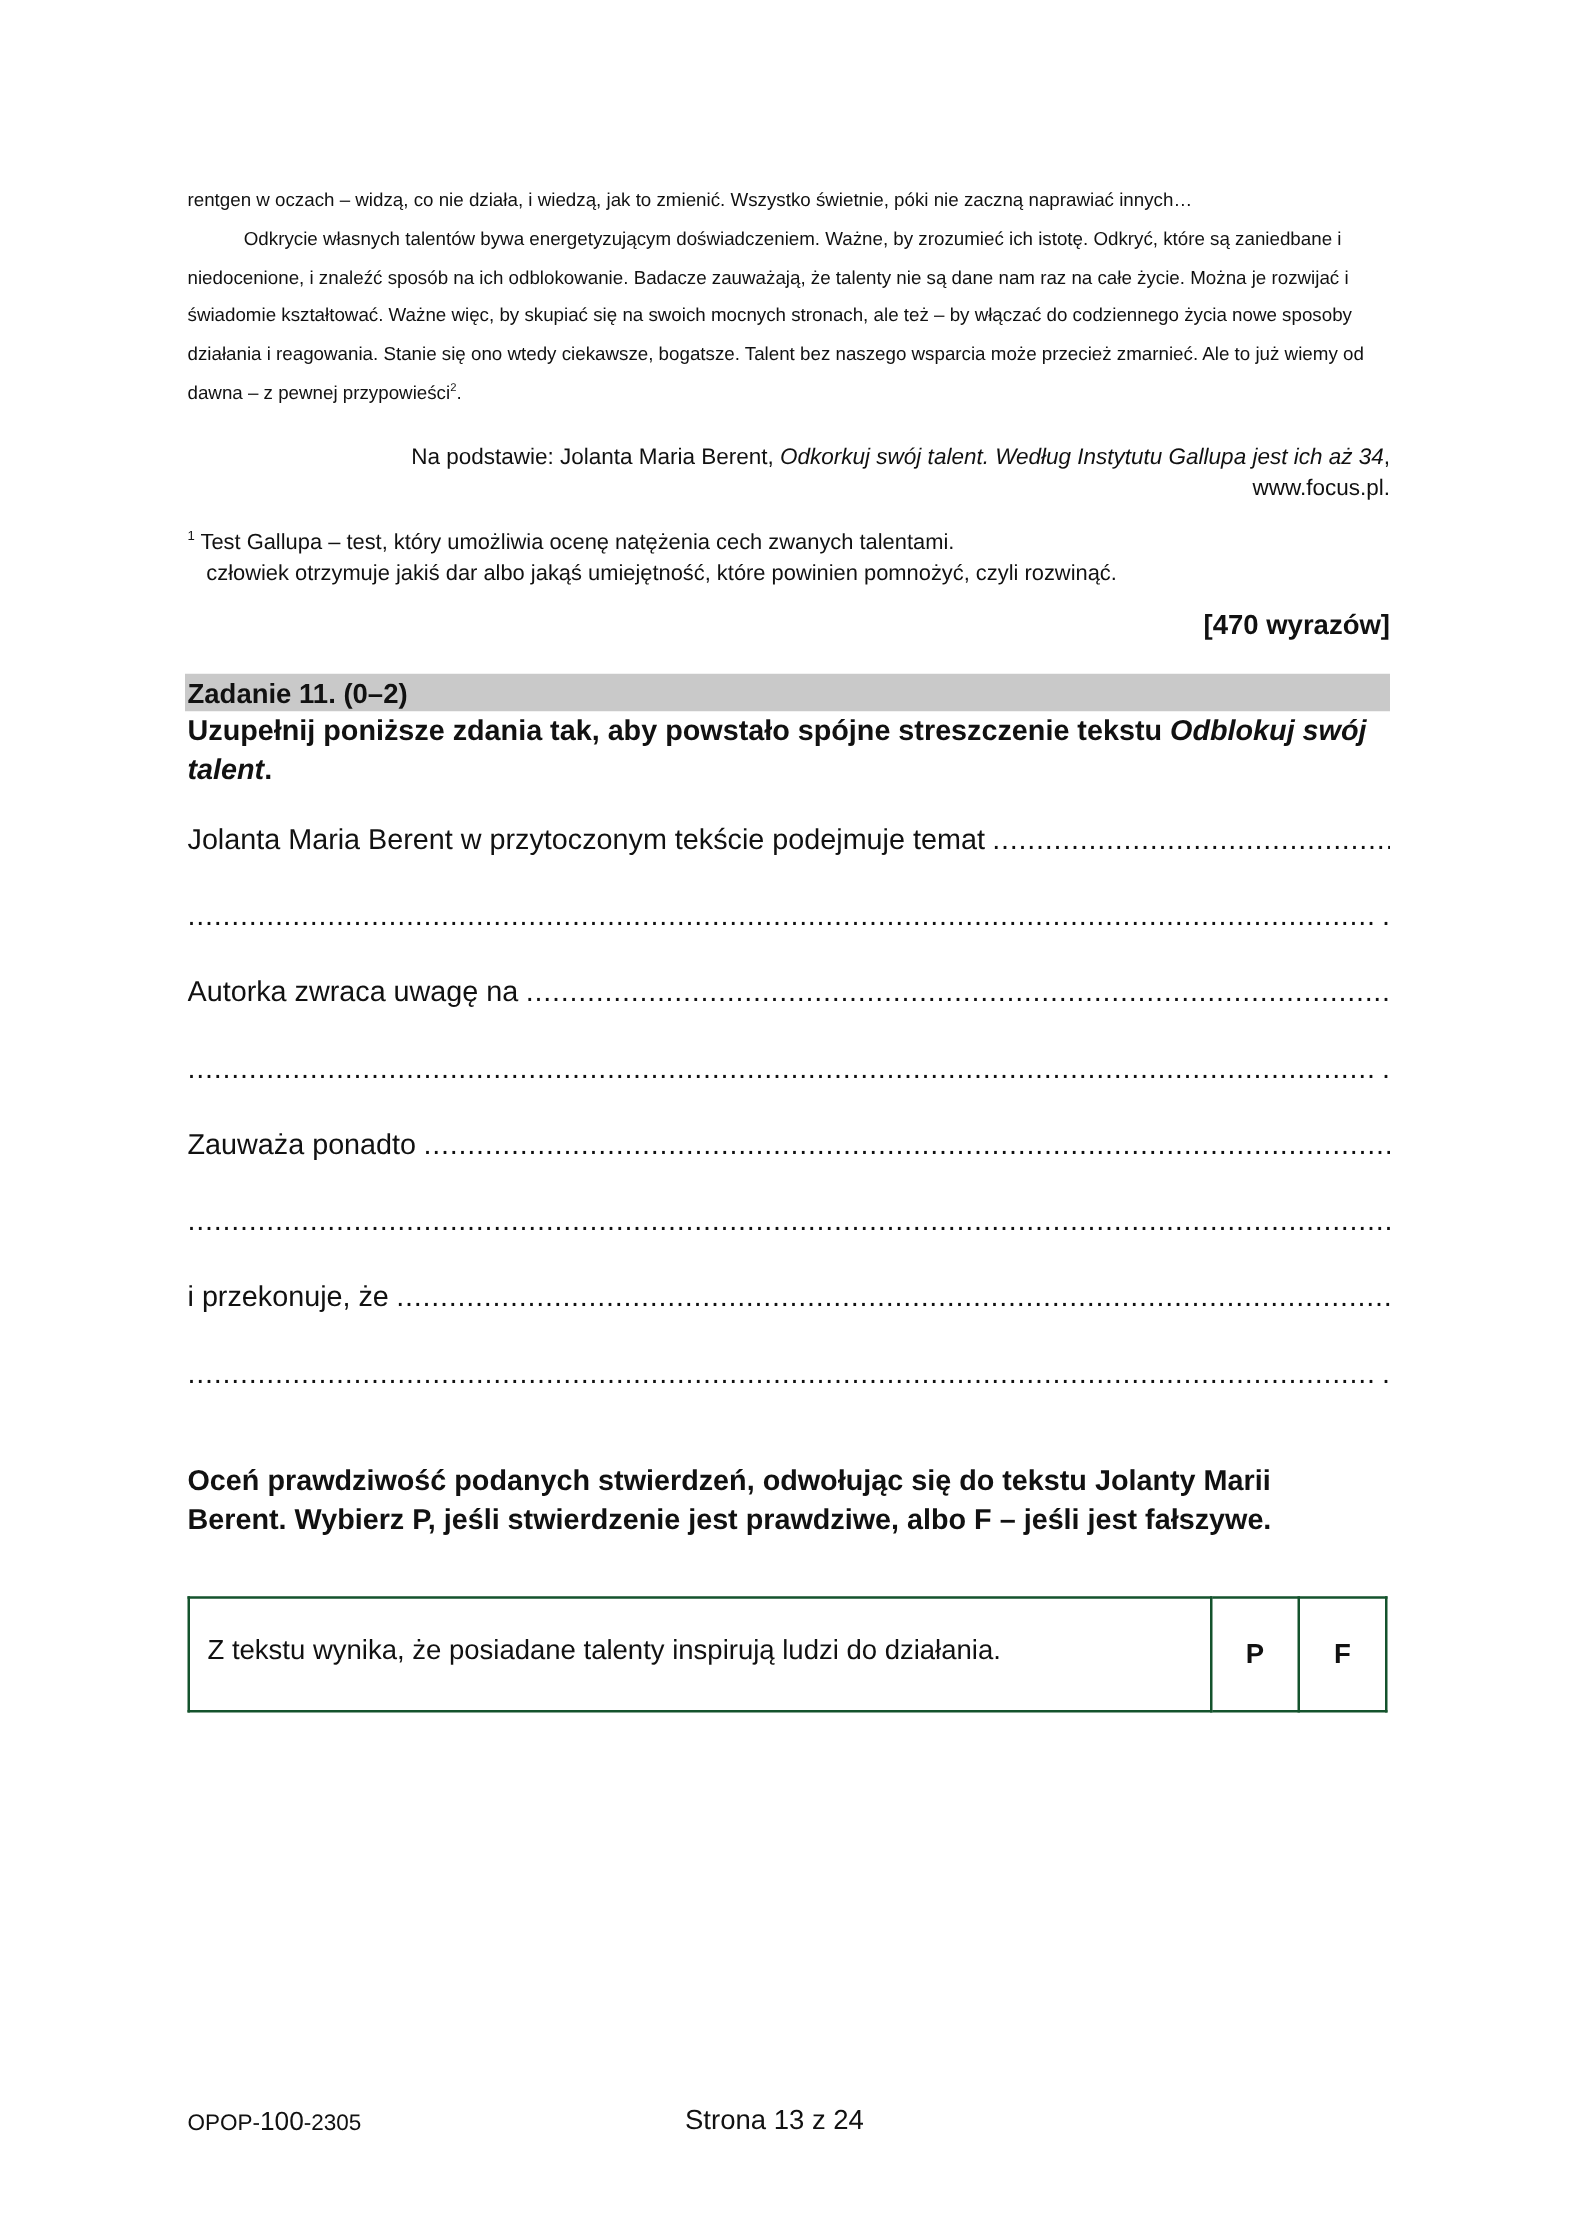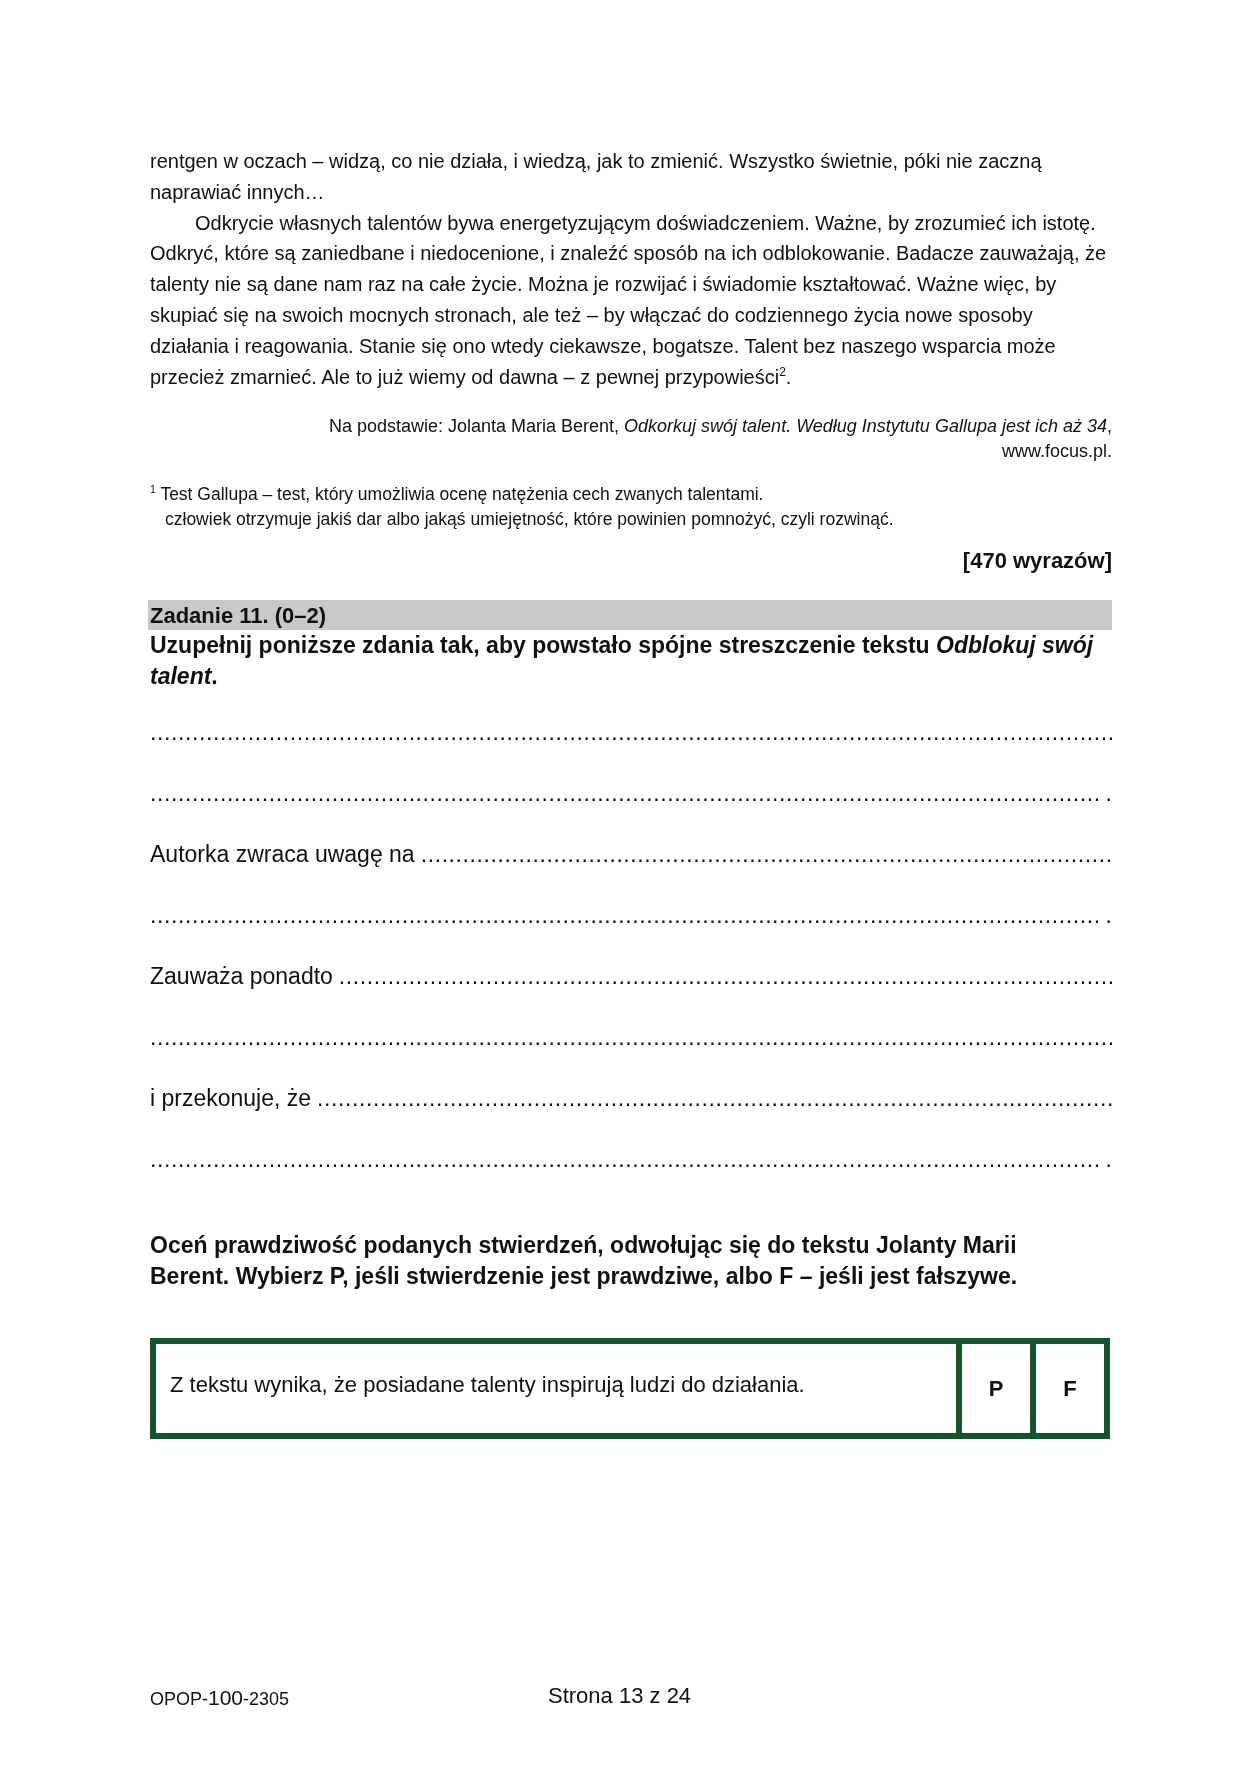--- a/index.html
+++ b/index.html
@@ -1,37 +1,37 @@
 <!DOCTYPE html>
 <html><head>
 <meta charset="utf-8">
 <style>
   html, body { margin: 0; padding: 0; background: #ffffff; }
   body { width: 1260px; height: 1782px; position: relative; overflow: hidden;
          font-family: "Liberation Sans", sans-serif; color: #111; }
   .page { position: absolute; left: 150px; top: 146px; width: 962px; }
-  .para { font-size: 20px; line-height: 30.8px; margin: 0; }
+  .para { font-size: 15px; line-height: 30.8px; margin: 0; }
   .indent { text-indent: 45px; }
   .source { font-size: 18px; line-height: 25px; text-align: right; margin-top: 22px; }
   .source i { font-style: italic; }
   .footnotes { font-size: 17.5px; line-height: 25px; margin-top: 18px; }
   .fn { position: relative; padding-left: 0; }
   .fn.cont { padding-left: 15px; }
   sup { font-size: 0.6em; vertical-align: super; line-height: 0; }
   .wordcount { font-size: 22px; font-weight: bold; text-align: right; margin-top: 16px; height: 30px; }
   .task-header { background: #c9c9c9; font-weight: bold; font-size: 22px; height: 30px; line-height: 31px;
                  padding-left: 2px; width: 962px; margin-left: -2px; }
   .task-cmd { font-weight: bold; font-size: 23px; line-height: 31px; margin: 0; }
   .task-cmd i { font-style: italic; }
   .fill-line { font-size: 23px; height: 61px; line-height: 30px; display: flex; align-items: flex-end; white-space: nowrap; overflow: hidden; }
   .fill-line .lbl { flex: 0 0 auto; padding-right: 6px; }
   .fill-line .dots { flex: 1 1 auto; overflow: hidden; letter-spacing: 0.6px; }
   .fill-line .end { flex: 0 0 auto; padding-left: 6px; }
   .tf-table { border-collapse: collapse; width: 960px; margin-top: 46px; font-size: 22px; }
-  .tf-table td { border: 6px solid #14532d; height: 80px; }
+  .tf-table td { border: 2px solid #14532d; height: 80px; }
   .tf-table td.stmt { padding-left: 14px; padding-bottom: 8px; }
   .tf-table td.opt { width: 66px; text-align: center; font-weight: bold; }
   .transfer { font-weight: bold; font-style: italic; font-size: 22px; margin-top: 22px; }
   .transfer .sc { font-size: 16px; }
   .footer { position: absolute; top: 1683px; left: 150px; width: 962px; font-size: 20px; }
   .footer .code { position: absolute; left: 0; top: 3px; font-size: 18px; }
   .footer .code .mid { font-size: 21px; }
   .footer .pageno { position: absolute; left: 398px; top: 0; font-size: 22px; }
 </style>
 </head>
@@ -53,20 +53,21 @@
   </div>
 
   <div class="wordcount">[470 wyrazów]</div>
 
   <div style="height:22px"></div>
   <div class="task-header">Zadanie 11. (0–2)</div>
   <p class="task-cmd"><span>Uzupełnij poniższe zdania tak, aby powstało spójne streszczenie tekstu </span><i>Odblokuj swój talent</i><span>.</span></p>
 
   <div id="task11-lines" style="margin-top:-6px">
       <div class="fill-line">
+        <span class="lbl">Jolanta Maria Berent w przytoczonym tekście podejmuje temat</span>
         <span class="dots">................................................................................................................................................................................................................................................................................................................................................................................................................</span>
       </div>
       <div class="fill-line">
         <span class="dots">................................................................................................................................................................................................................................................................................................................................................................................................................</span>
         <span class="end">.</span>
       </div>
       <div class="fill-line">
         <span class="lbl">Autorka zwraca uwagę na</span>
         <span class="dots">................................................................................................................................................................................................................................................................................................................................................................................................................</span>
       </div>

